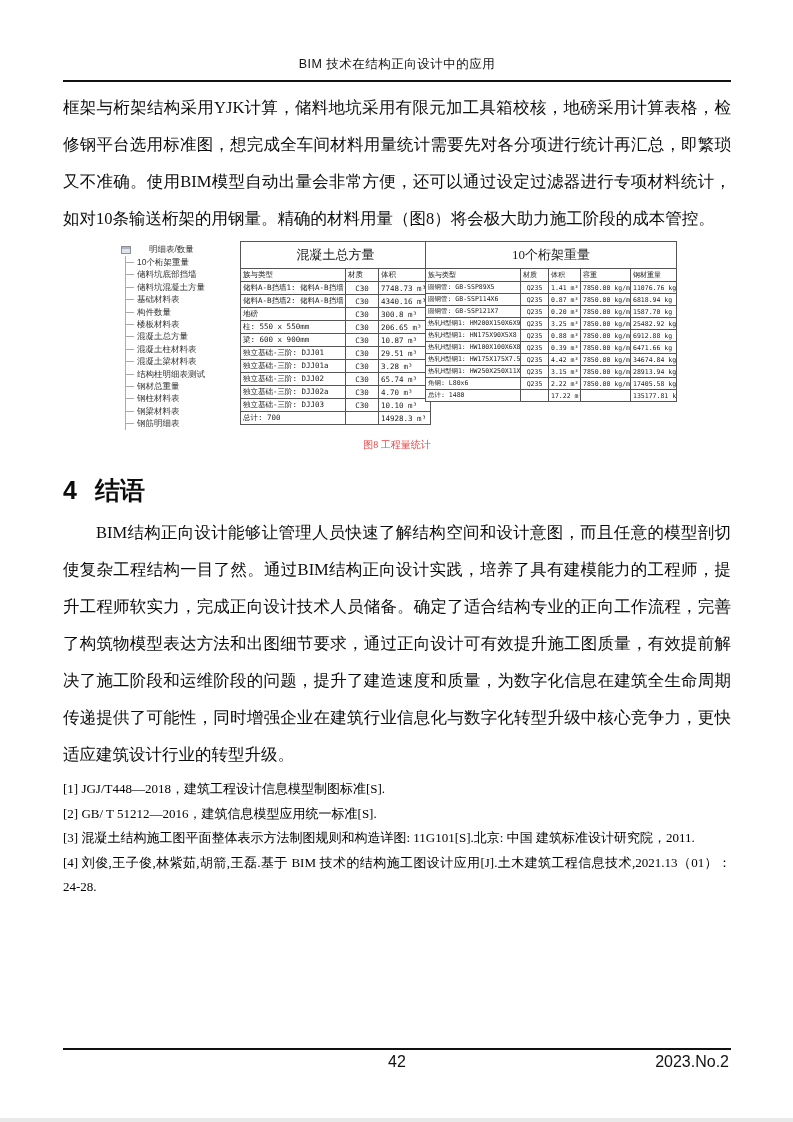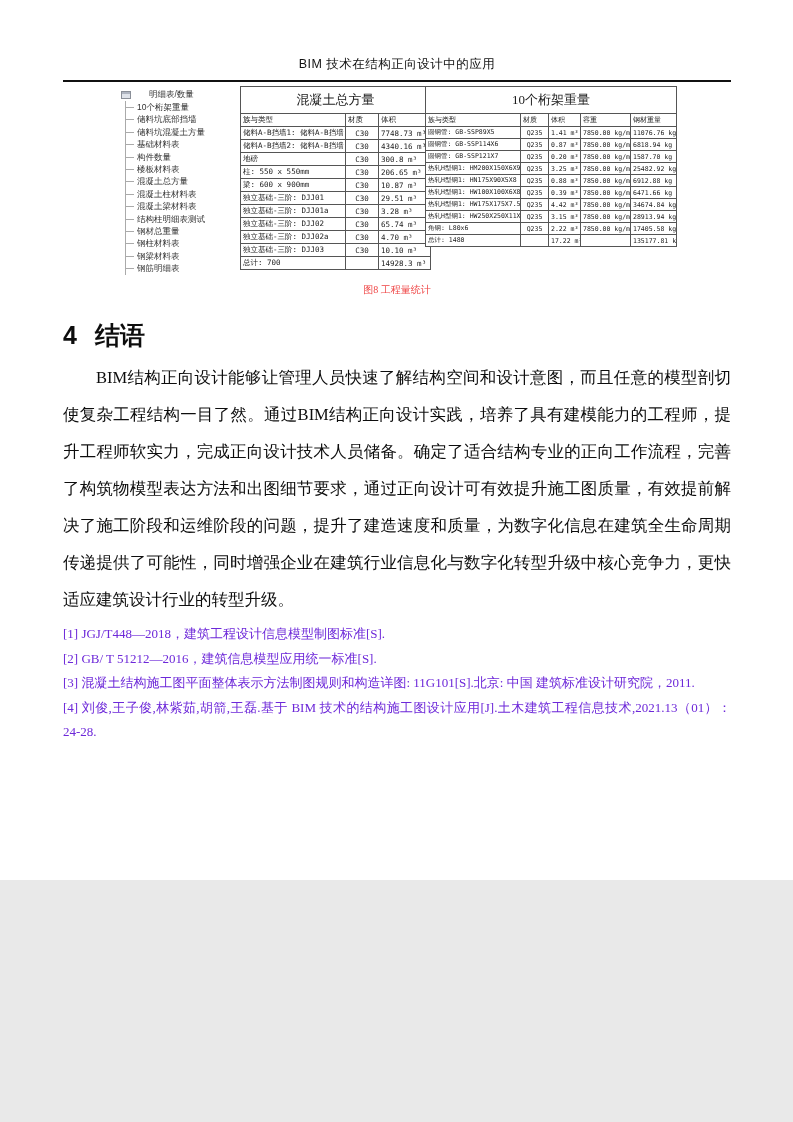--- a/index.html
+++ b/index.html
@@ -1,19 +1,19 @@
 <!DOCTYPE html>
 <html><head>
 <meta charset="utf-8">
 <style>
   * { margin:0; padding:0; box-sizing:border-box; }
   html,body { background:#e9e9e9; }
   .page {
     position:relative;
-    width:793px; height:880px;
+    width:793px; height:1118px;
     margin:0 auto;
     background:#ffffff;
     font-family:"Liberation Serif", serif;
     color:#111;
     overflow:hidden;
   }
   .content { position:absolute; left:63px; top:56px; width:668px; }
 
   .header-title {
     text-align:center;
@@ -95,40 +95,41 @@
 
   
   .refs-heading {
     margin-top:40px;
     font-size:14.5px; font-weight:bold;
     color:#0d0d0d;
   }
   .refs-list { margin-top:4px; }
   .ref-item {
     font-size:13px; line-height:24.5px;
-    text-align:justify; color:#6d28d9;
+    text-align:justify; color:#000000;
   }
 
   
   .footer { position:absolute; left:63px; top:1048px; width:668px; }
   .footer-rule { border-top:2px solid #111; }
   .footer-row { position:relative; height:20px; margin-top:3px;
     font-family:"Liberation Sans", sans-serif; font-size:16px; }
   .page-number { position:absolute; left:0; right:0; text-align:center; }
   .issue-label { position:absolute; right:2px; top:0; }
 </style>
 </head>
 <body>
 
 <div class="page">
   <div class="content">
 
     <div class="header-title">BIM 技术在结构正向设计中的应用</div>
     <div class="header-rule"></div>
 
+    <p class="body-text">框架与桁架结构采用YJK计算，储料地坑采用有限元加工具箱校核，地磅采用计算表格，检修钢平台选用标准图，想完成全车间材料用量统计需要先对各分项进行统计再汇总，即繁琐又不准确。使用BIM模型自动出量会非常方便，还可以通过设定过滤器进行专项材料统计，如对10条输送桁架的用钢量。精确的材料用量（图8）将会极大助力施工阶段的成本管控。</p>
 
     <div class="figure">
       <div class="fig-tree">
         <div class="tree-root">
           <span class="tree-icon"></span>
           <span>明细表/数量</span>
         </div>
         <ul class="tree-list" id="tree-list">
             <li>10个桁架重量</li>
             <li>储料坑底部挡墙</li>

